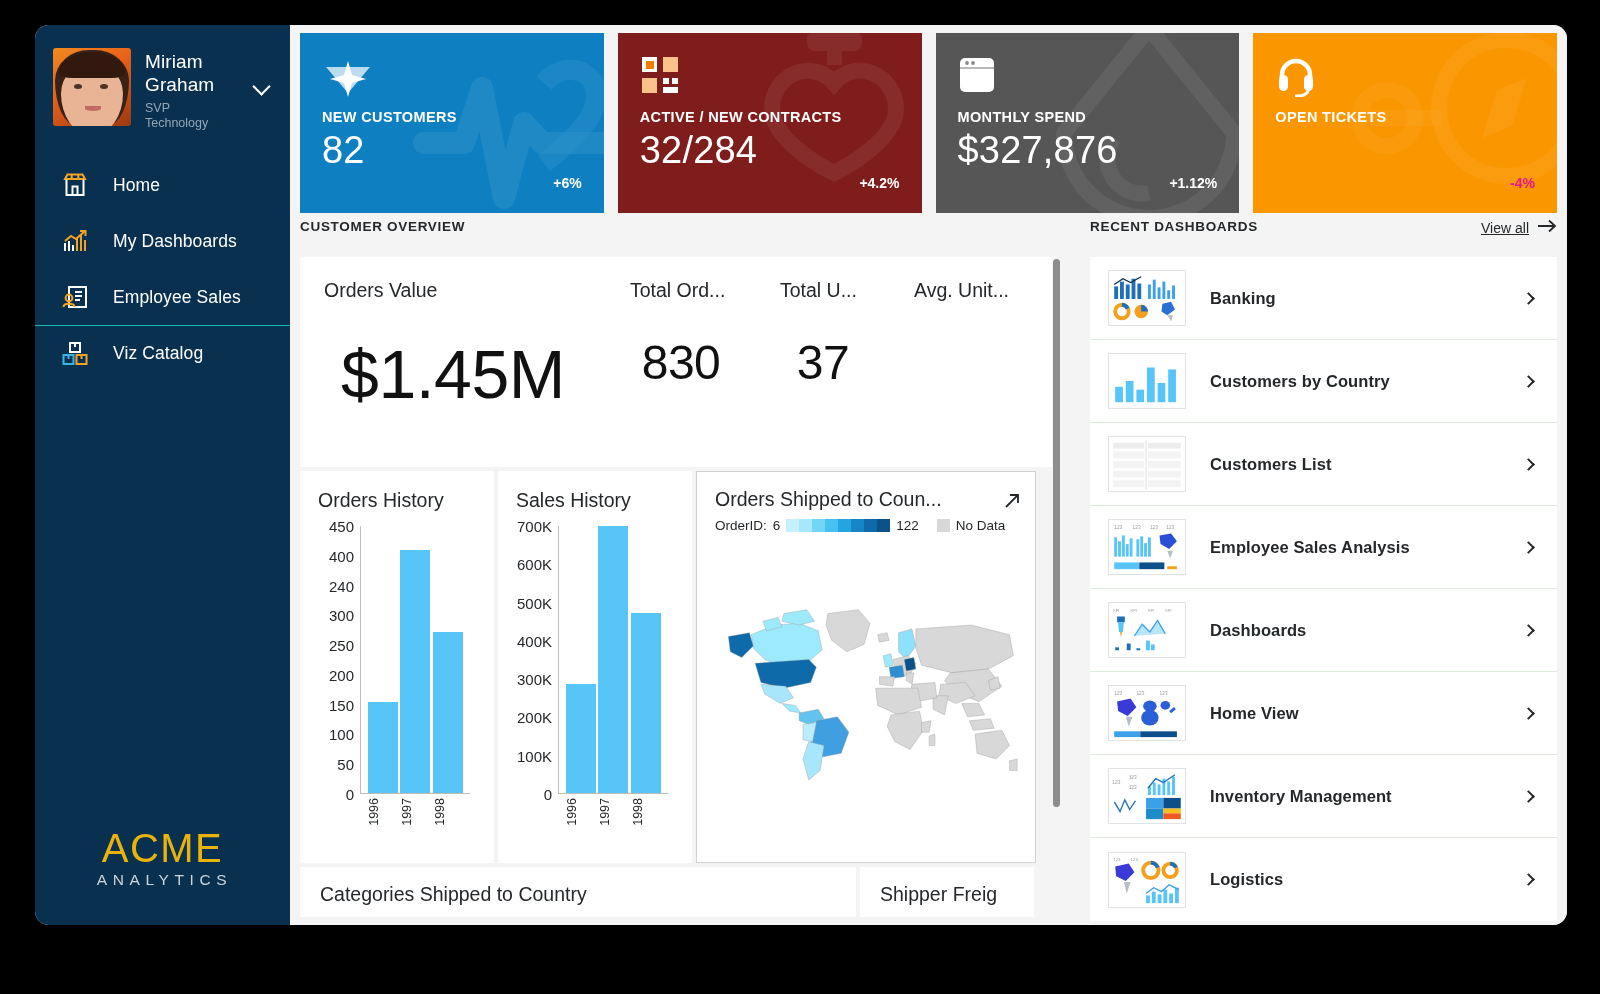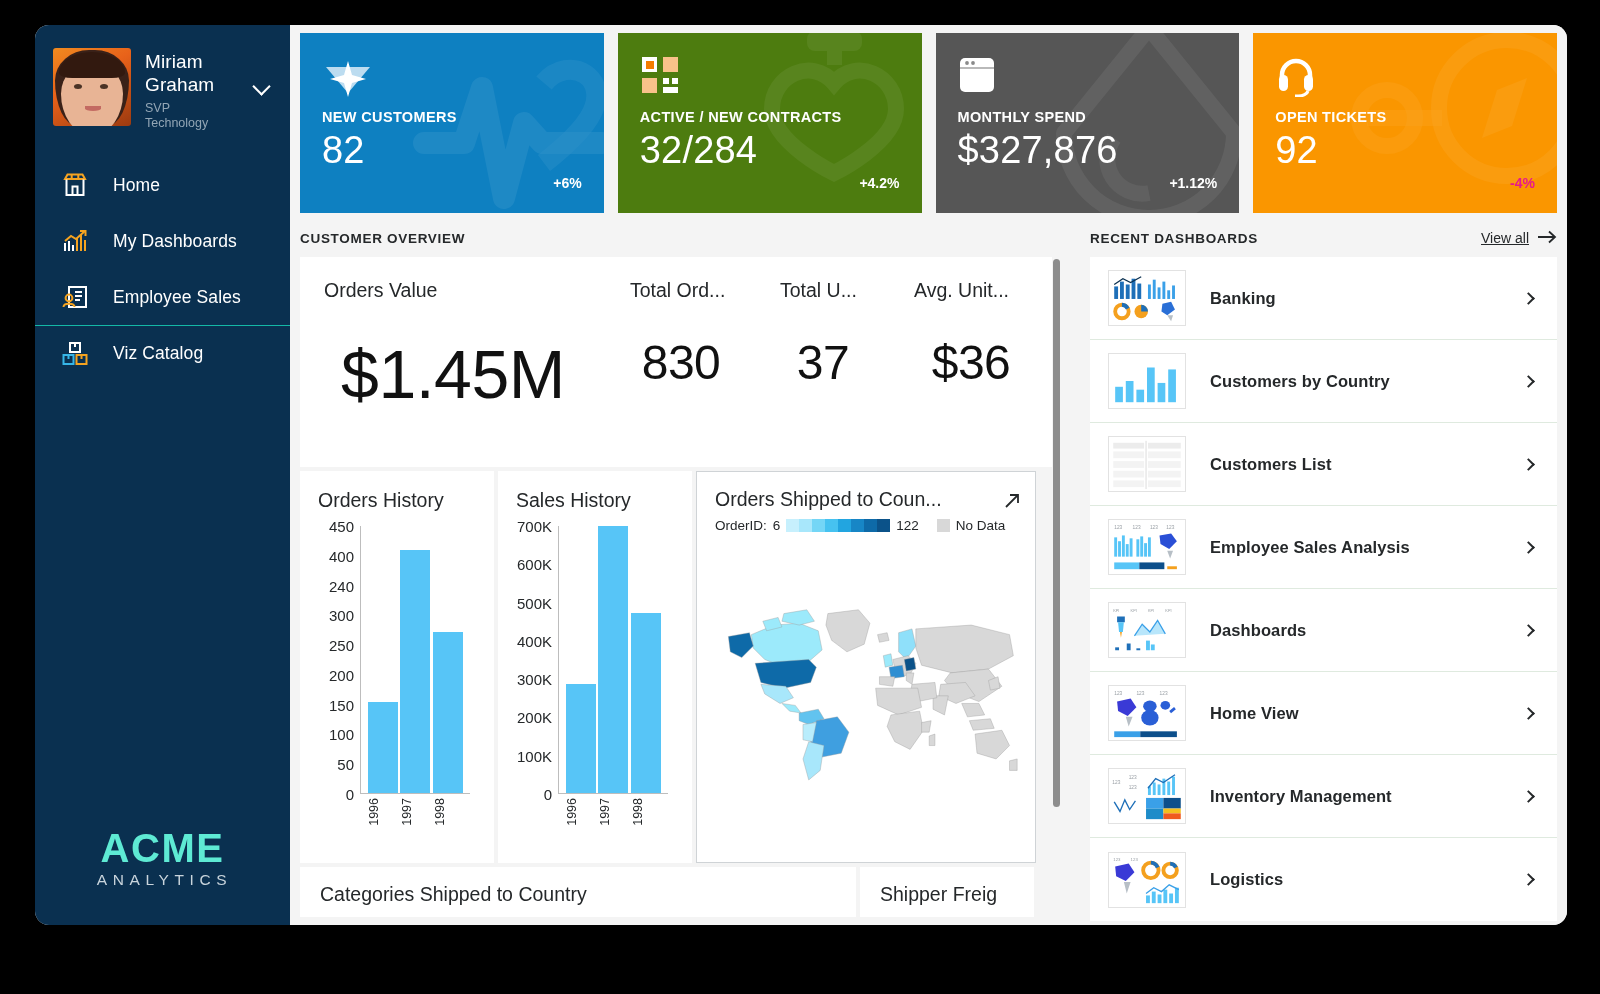--- a/index.html
+++ b/index.html
@@ -117,22 +117,22 @@
   }
   .brand {
     position: absolute;
     left: 0; right: 0;
     bottom: 36px;
     text-align: center;
   }
   .brand-acme {
     font-size: 40px;
     letter-spacing: 1.5px;
-    color: #5eead4;
-    font-weight: 700;
+    color: #eab308;
+    font-weight: 400;
     line-height: 42px;
   }
   .brand-sub {
     font-size: 15.5px;
     letter-spacing: 5.6px;
     color: #c9d4dc;
     margin-top: 2px;
     padding-left: 4px;
   }
 
@@ -190,21 +190,21 @@
 
   
   .content-cols {
     display: flex;
     padding: 0 10px;
   }
   .col-left { width: 760px; flex-shrink: 0; }
   .col-right { flex: 1; margin-left: 30px; }
   .section-head {
     display: flex;
-    align-items: center;
+    align-items: flex-start;
     justify-content: space-between;
     height: 44px;
     padding-top: 6px;
   }
   .section-title {
     font-size: 13.5px;
     font-weight: bold;
     letter-spacing: .7px;
     color: #25282a;
   }
@@ -514,21 +514,21 @@
           <svg width="52" height="42" viewBox="0 0 52 42">
             <path d="M4 12 H48 L26 38 Z" fill="#bcdcf0"></path>
             <path d="M26 6 L30 20 L44 24 L30 28 L26 42 L22 28 L8 24 L22 20 Z" fill="#ffffff"></path>
           </svg>
         </div>
         <div class="kpi-label">NEW CUSTOMERS</div>
         <div class="kpi-value">82</div>
         <div class="kpi-delta" style="color:#ffffff">+6%</div>
       </div>
 
-      <div class="kpi" style="background:#4d7c0f">
+      <div class="kpi" style="background:#7f1d1d">
         <svg class="bg-art" viewBox="0 0 240 200">
           <rect x="95" y="8" width="55" height="20" rx="8" fill="#fff" opacity=".5"></rect>
           <path d="M115 28 h15 v14 h-15 z" fill="#fff" opacity=".5"></path>
           <path d="M122 60 c-22 -26 -62 -8 -62 26 c0 34 62 64 62 64 s62 -30 62 -64 c0 -34 -40 -52 -62 -26 z" fill="none" stroke="#fff" stroke-width="16" opacity=".5"></path>
         </svg>
         <div class="kpi-icon">
           <svg width="46" height="42" viewBox="0 0 46 42">
             <rect x="2" y="2" width="15" height="15" fill="#ffffff"></rect>
             <rect x="6" y="6" width="8" height="8" fill="#f47c00"></rect>
             <rect x="23" y="2" width="15" height="15" fill="#f8c28a"></rect>
@@ -570,21 +570,20 @@
         </svg>
         <div class="kpi-icon">
           <svg width="42" height="42" viewBox="0 0 42 42">
             <path d="M7 24 v-4 a14 14 0 0 1 28 0 v4" fill="none" stroke="#ffffff" stroke-width="4.5"></path>
             <rect x="4" y="20" width="9" height="16" rx="4.5" fill="#ffffff"></rect>
             <rect x="29" y="20" width="9" height="16" rx="4.5" fill="#ffffff"></rect>
             <path d="M33 36 a10 6 0 0 1 -10 5 h-3" fill="none" stroke="#ffffff" stroke-width="3.2"></path>
           </svg>
         </div>
         <div class="kpi-label">OPEN TICKETS</div>
-        <div class="kpi-value">92</div>
         <div class="kpi-delta" style="color:#e8198b">-4%</div>
       </div>
     </div>
 
     <div class="content-cols">
 
       <div class="col-left">
         <div class="section-head">
           <div class="section-title">CUSTOMER OVERVIEW</div>
         </div>
@@ -600,21 +599,20 @@
               <div class="metric m1">
                 <div class="metric-title">Total Ord...</div>
                 <div class="metric-value">830</div>
               </div>
               <div class="metric m2">
                 <div class="metric-title">Total U...</div>
                 <div class="metric-value">37</div>
               </div>
               <div class="metric m3">
                 <div class="metric-title">Avg. Unit...</div>
-                <div class="metric-value">$36</div>
               </div>
             </div>
 
             <div class="chart-row">
 
               <div class="chart-card c0">
                 <div class="chart-title">Orders History</div>
                 <div class="bars-area">
                   <div class="axis-labels" id="oh-ticks">
                       <span style="top: 0px;">450</span>

